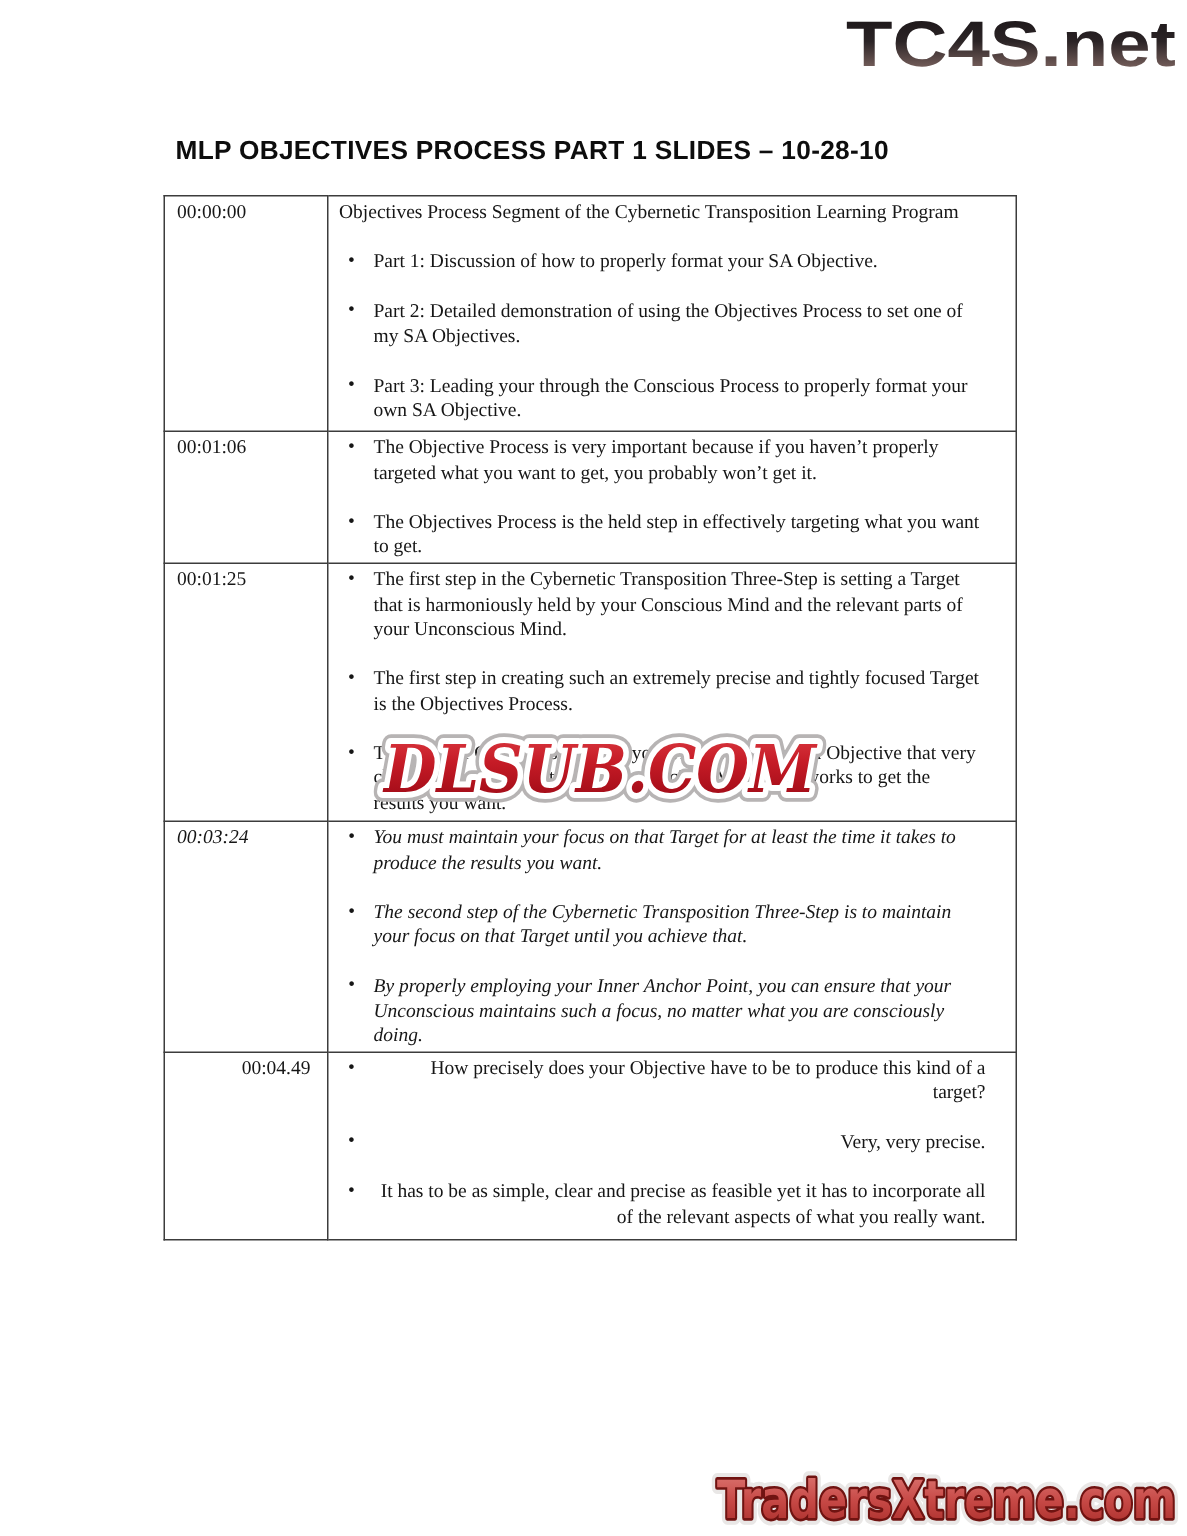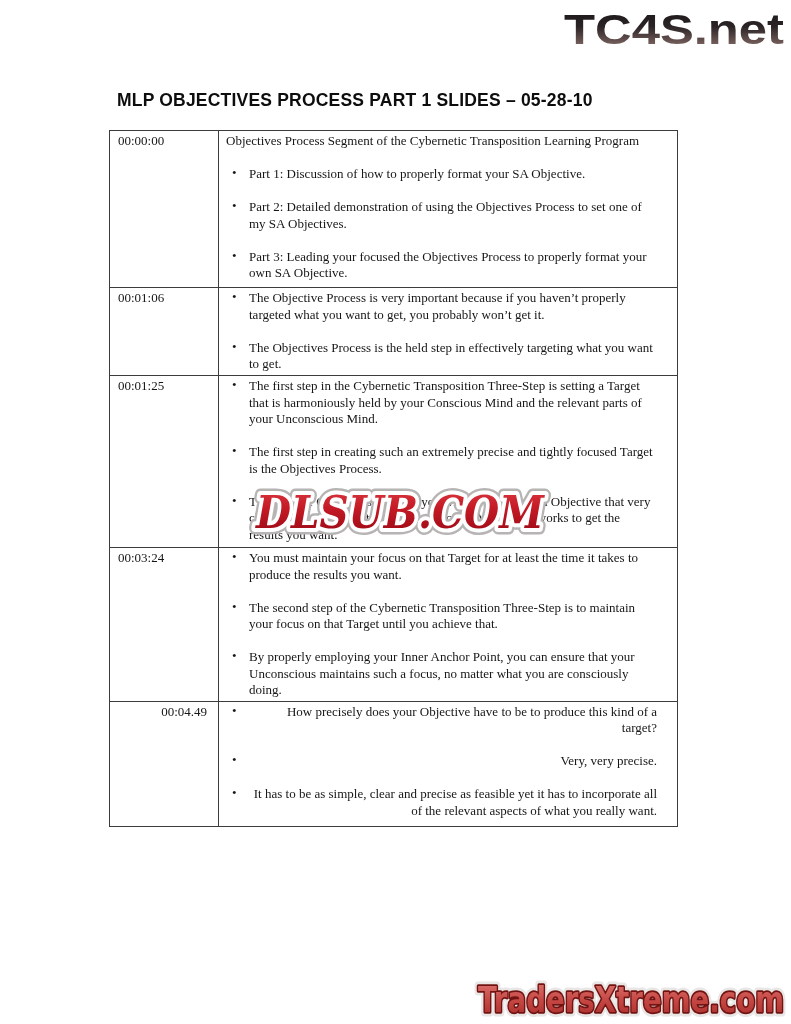--- a/index.html
+++ b/index.html
@@ -27,21 +27,21 @@
   #transcript td { border:1px solid #3c3c3c; vertical-align:top; }
   #transcript td.time-cell { width:89px; padding:2px 11px 2px 8px; }
   #transcript td.content-cell { padding:2px 20px 2px 7px; }
   #transcript p { margin:0; }
   #transcript .content-cell p + p { margin-top:16.5px; }
   #transcript .bullet { padding-left:23px; position:relative; }
   #transcript .bullet::before { content:"\2022"; position:absolute; left:6px; top:-1px; }
   #transcript tr:nth-child(1) td { height:152px; }
   #transcript tr:nth-child(2) td { height:83px; }
   #transcript tr:nth-child(3) td { height:167px; }
-  #transcript tr:nth-child(4) td { height:146px; }
+  #transcript tr:nth-child(4) td { height:146px;font-style:italic; }
   #transcript tr:nth-child(5) td { height:120px;text-align:right; }
 
   
   #dlsub { position:absolute; left:249px; top:482px;font-style:italic; }
 
   
   #tradersx { position:absolute; left:470px; top:976px; }
 </style>
 </head>
 <body>
@@ -55,31 +55,31 @@
           <stop offset="0%" stop-color="#181416"></stop>
           <stop offset="45%" stop-color="#2b2426"></stop>
           <stop offset="78%" stop-color="#6d5855"></stop>
           <stop offset="100%" stop-color="#9d827d"></stop>
         </linearGradient>
       </defs>
       <text x="116" y="44" text-anchor="middle" font-family="Liberation Sans, sans-serif" font-size="43" font-weight="bold" fill="url(#tc4sGrad)" textLength="220" lengthAdjust="spacingAndGlyphs">TC4S.net</text>
     </svg>
   </div>
 
-  <div id="title">MLP OBJECTIVES PROCESS PART 1 SLIDES – 05-28-10</div>
+  <div id="title">MLP OBJECTIVES PROCESS PART 1 SLIDES – 10-28-10</div>
 
   <table id="transcript">
     <tbody>
         <tr>
           <td class="time-cell">00:00:00</td>
           <td class="content-cell">
             <p class="intro">Objectives Process Segment of the Cybernetic Transposition Learning Program</p>
             <p class="bullet">Part 1: Discussion of how to properly format your SA Objective.</p>
             <p class="bullet">Part 2: Detailed demonstration of using the Objectives Process to set one of my SA Objectives.</p>
-            <p class="bullet">Part 3: Leading your focused the Objectives Process to properly format your own SA Objective.</p>
+            <p class="bullet">Part 3: Leading your through the Conscious Process to properly format your own SA Objective.</p>
           </td>
         </tr>
         <tr>
           <td class="time-cell">00:01:06</td>
           <td class="content-cell">
             <p class="bullet">The Objective Process is very important because if you haven’t properly targeted what you want to get, you probably won’t get it.</p>
             <p class="bullet">The Objectives Process is the held step in effectively targeting what you want to get.</p>
           </td>
         </tr>
         <tr>

